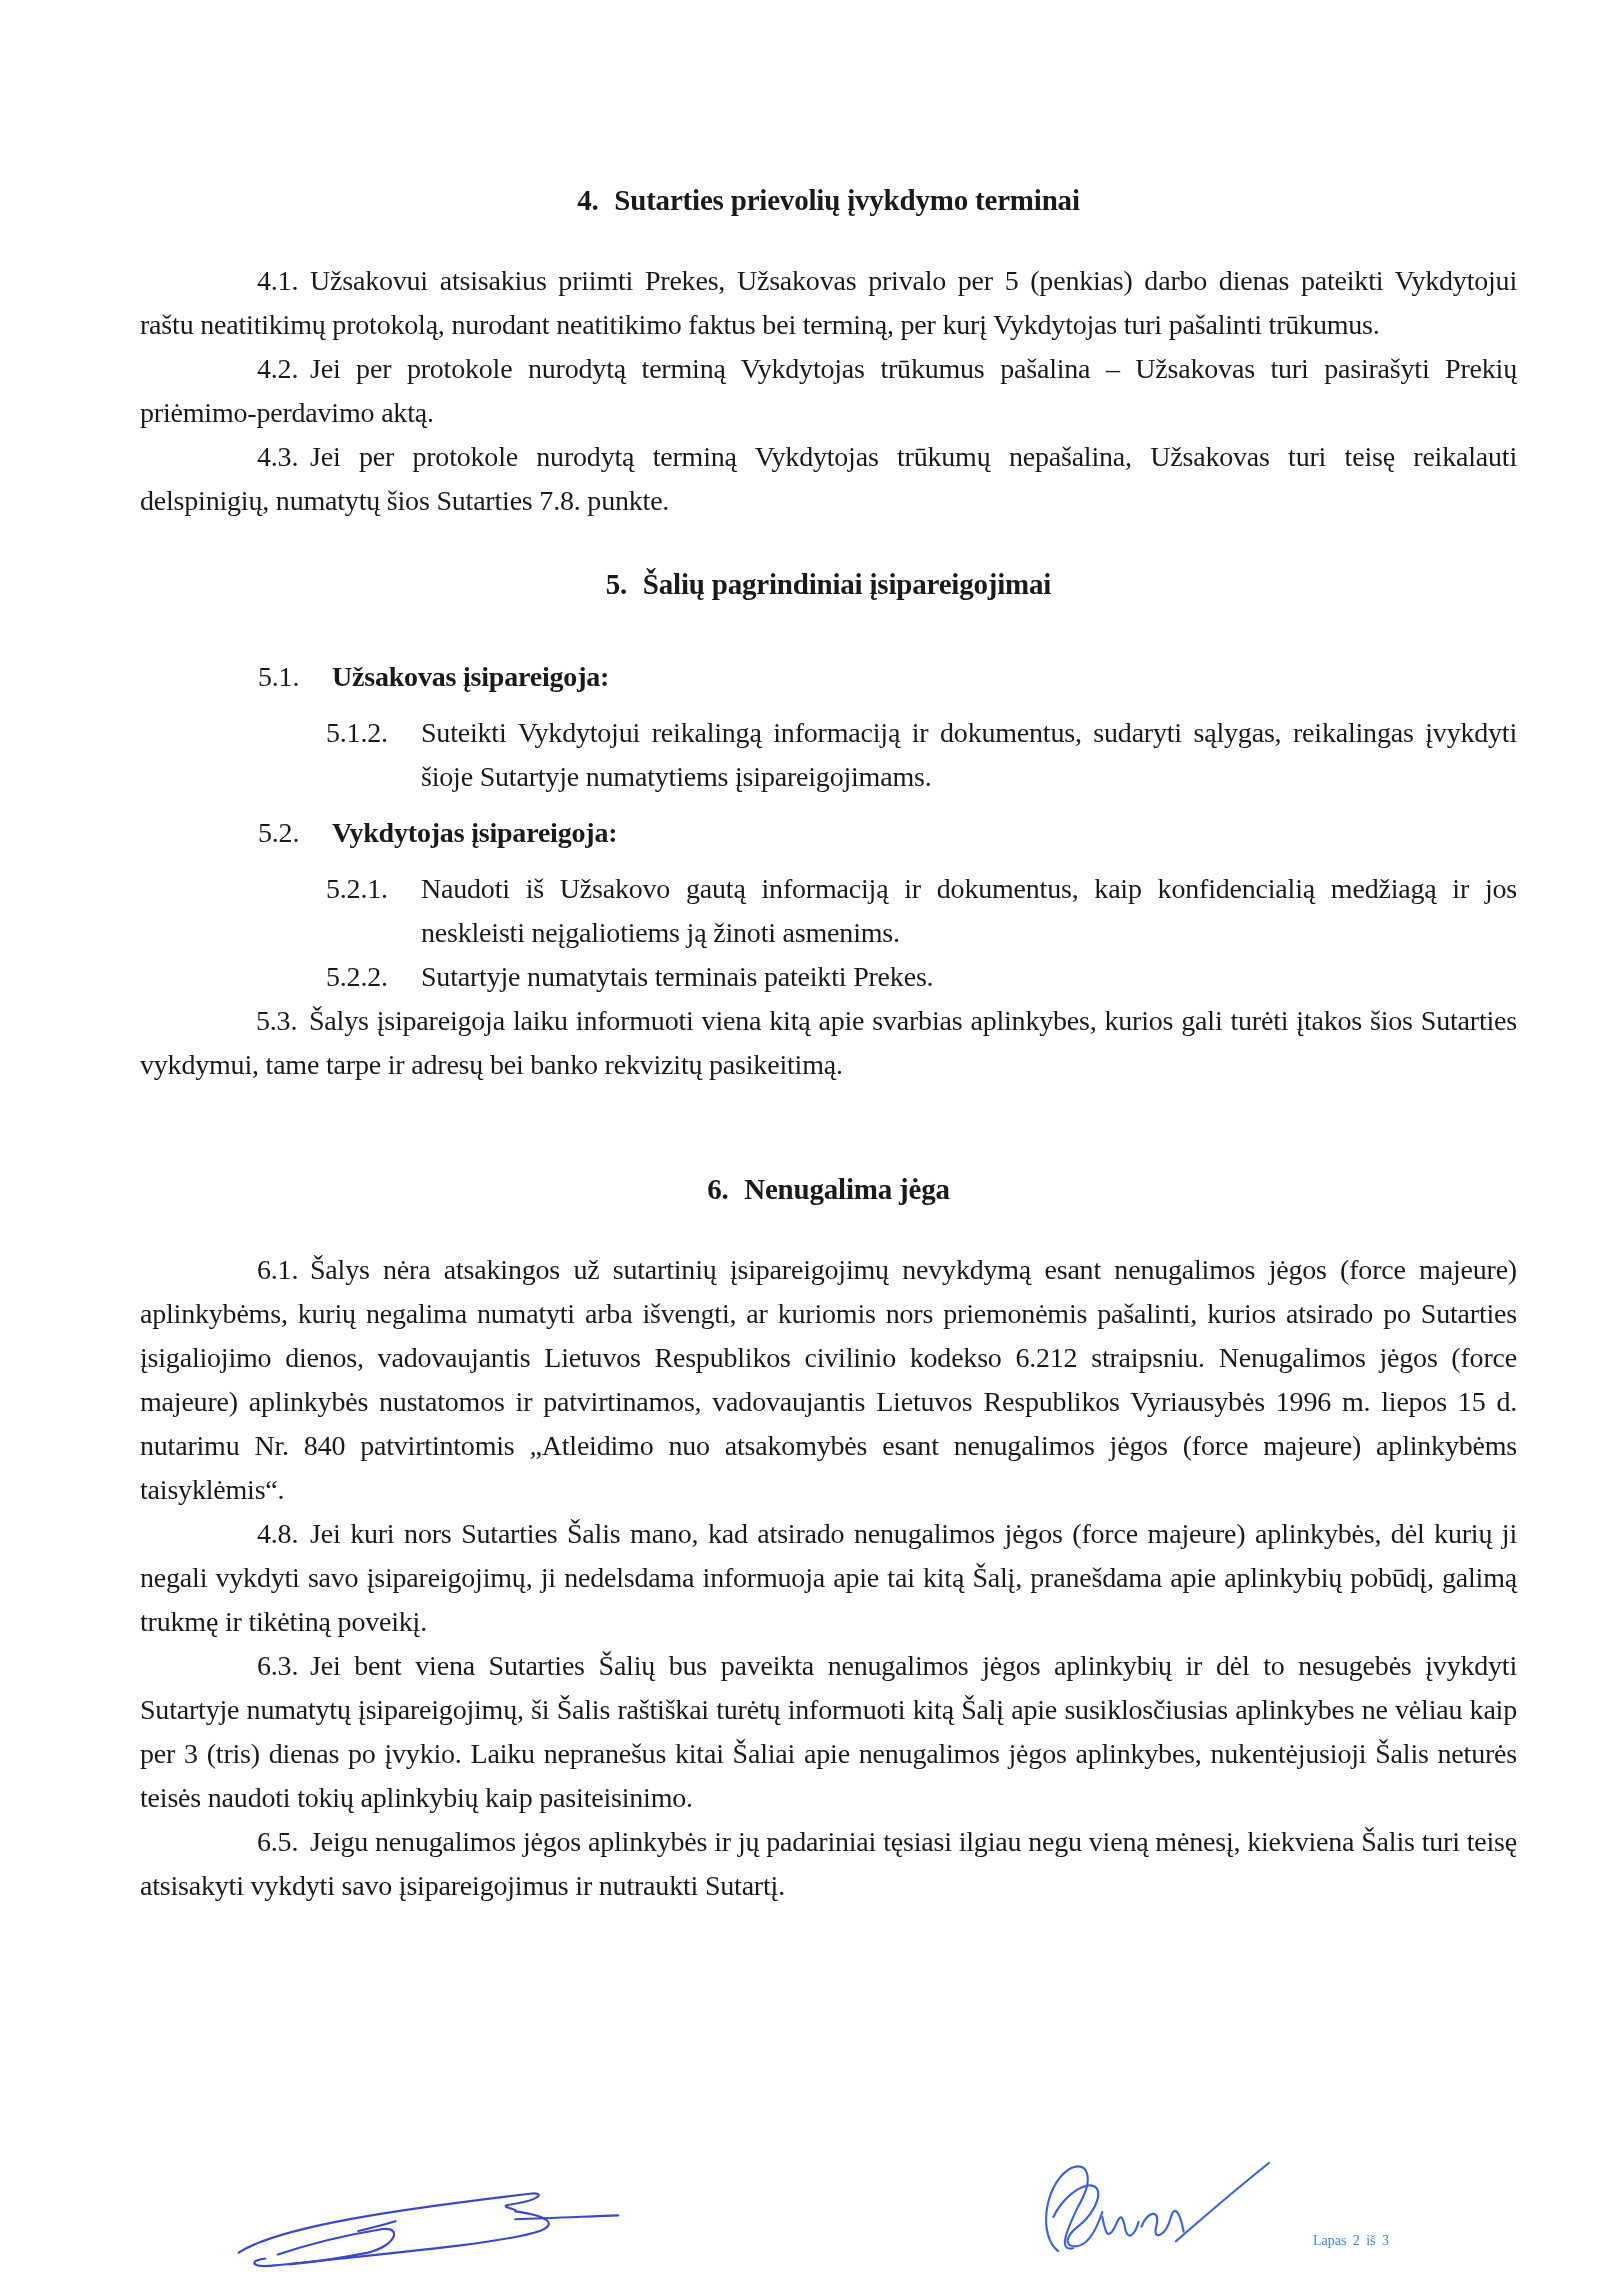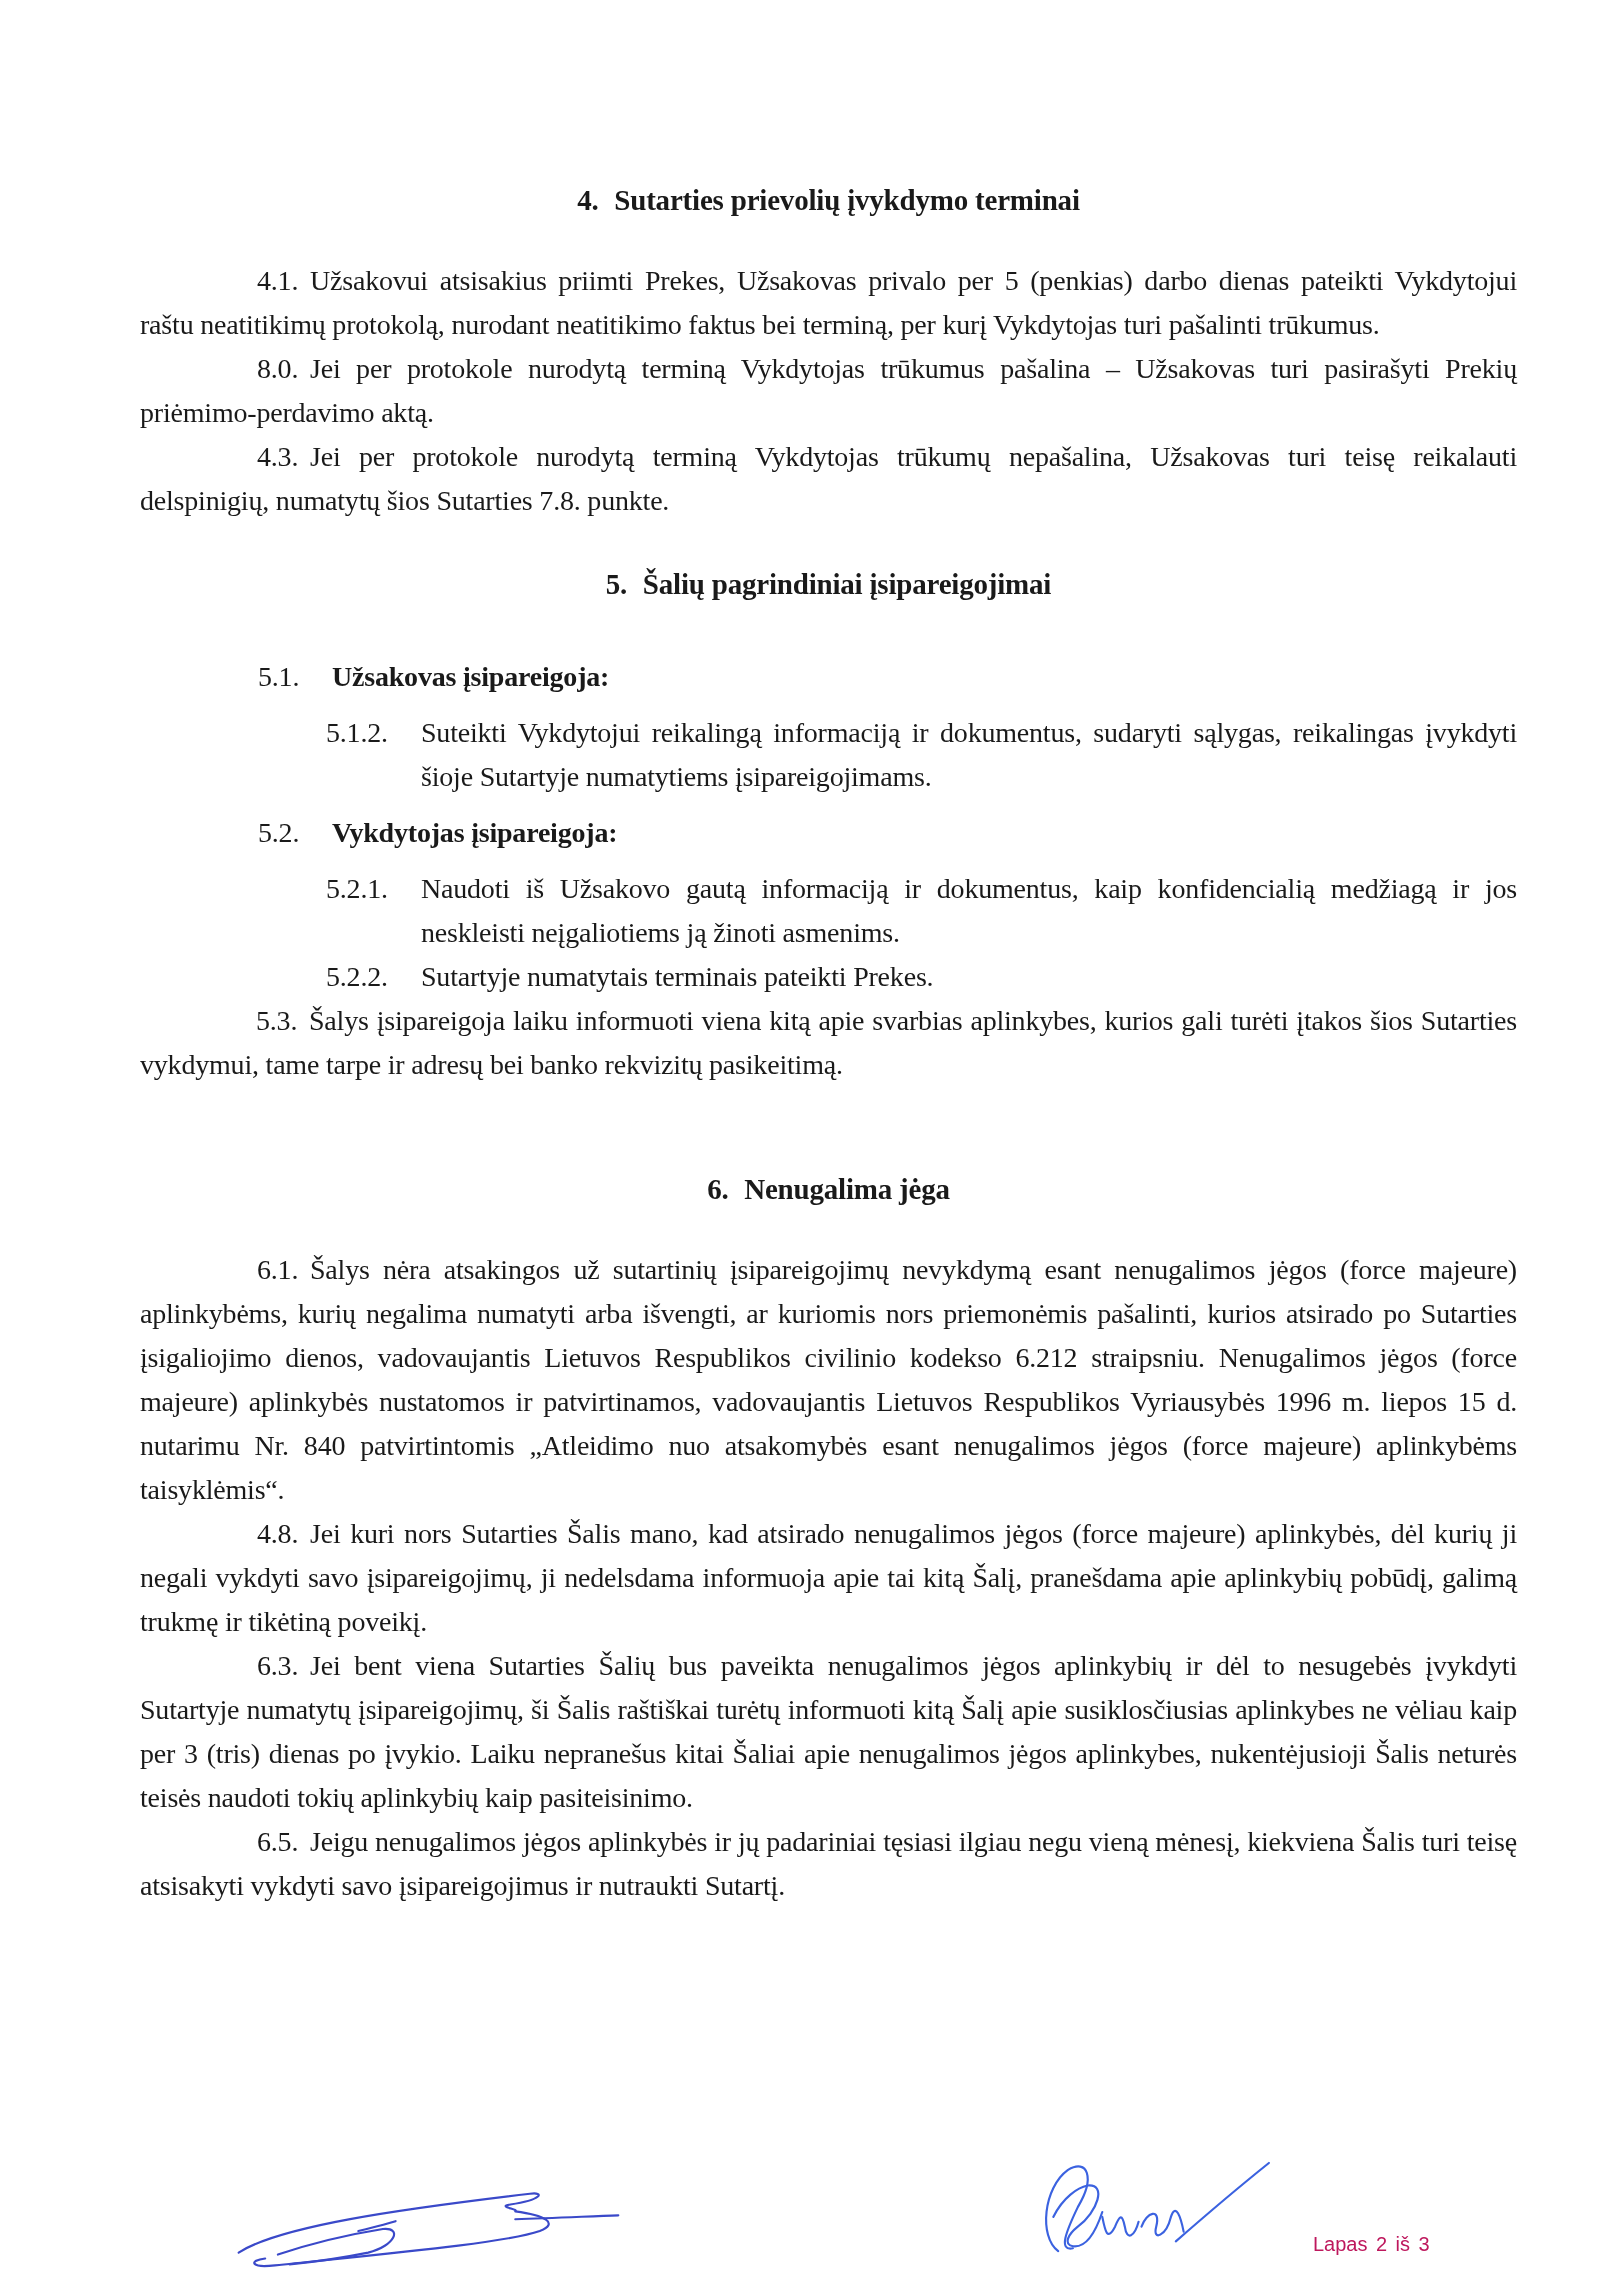--- a/index.html
+++ b/index.html
@@ -33,36 +33,36 @@
     .lvl2 {
       margin: 0; padding-left: 281px; text-indent: -95px; text-align: justify;
     }
     .lvl2 .num { display: inline-block; width: 95px; text-indent: 0; }
     .p53 { text-indent: 116px; }
 
     .sig-left { position: absolute; left: 221px; top: 2156px; width: 412px; height: 118px; }
     .sig-right { position: absolute; left: 1019px; top: 2142px; width: 294px; height: 108px; }
     .page-num {
       position: absolute; left: 1313px; top: 2217px;
-      font-family: Liberation Sans, sans-serif; font-size: 20px; color: #be185d;
+      font-family: Liberation Serif, serif; font-size: 14px; color: #3b82f6;
       word-spacing: 2.9px;
     }
   </style>
 </head>
 <body>
 
 <div class="page">
   <div class="content">
 
     <h2 class="section-title">
       <span class="num">4.</span><span>Sutarties prievolių įvykdymo terminai</span>
     </h2>
     <div class="gap-title-after"></div>
     <p class="p"><span class="num">4.1.</span><span>Užsakovui atsisakius priimti Prekes, Užsakovas privalo per 5 (penkias) darbo dienas pateikti Vykdytojui raštu neatitikimų protokolą, nurodant neatitikimo faktus bei terminą, per kurį Vykdytojas turi pašalinti trūkumus.</span></p>
-    <p class="p"><span class="num">8.0.</span><span>Jei per protokole nurodytą terminą Vykdytojas trūkumus pašalina – Užsakovas turi pasirašyti Prekių priėmimo-perdavimo aktą.</span></p>
+    <p class="p"><span class="num">4.2.</span><span>Jei per protokole nurodytą terminą Vykdytojas trūkumus pašalina – Užsakovas turi pasirašyti Prekių priėmimo-perdavimo aktą.</span></p>
     <p class="p"><span class="num">4.3.</span><span>Jei per protokole nurodytą terminą Vykdytojas trūkumų nepašalina, Užsakovas turi teisę reikalauti delspinigių, numatytų šios Sutarties 7.8. punkte.</span></p>
 
     <div class="gap-section"></div>
 
     <h2 class="section-title">
       <span class="num">5.</span><span>Šalių pagrindiniai įsipareigojimai</span>
     </h2>
     <div class="gap-title-after"></div>
 
     <p class="lvl1"><span class="num">5.1.</span><span class="lbl">Užsakovas įsipareigoja:</span></p>

